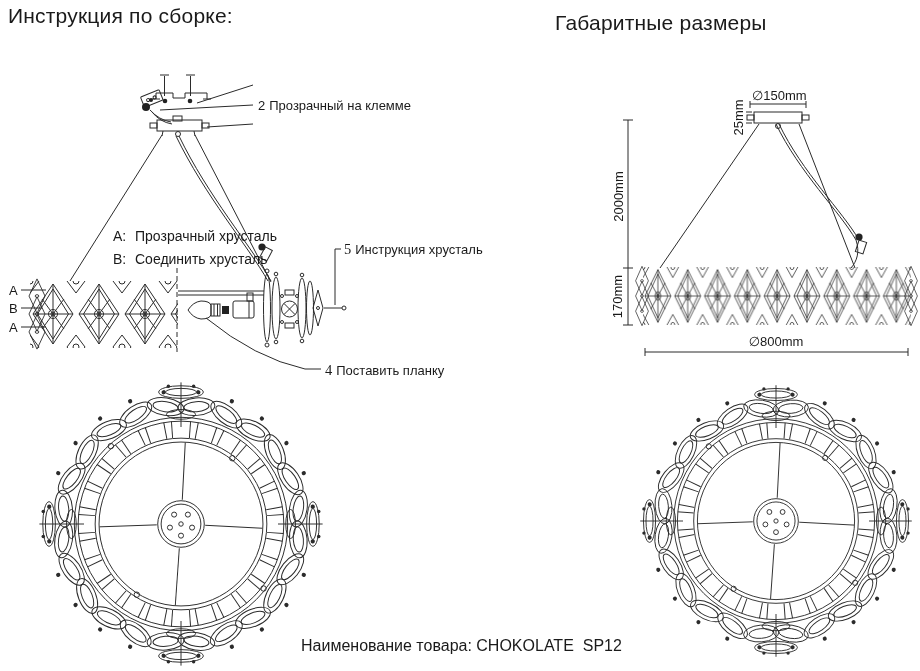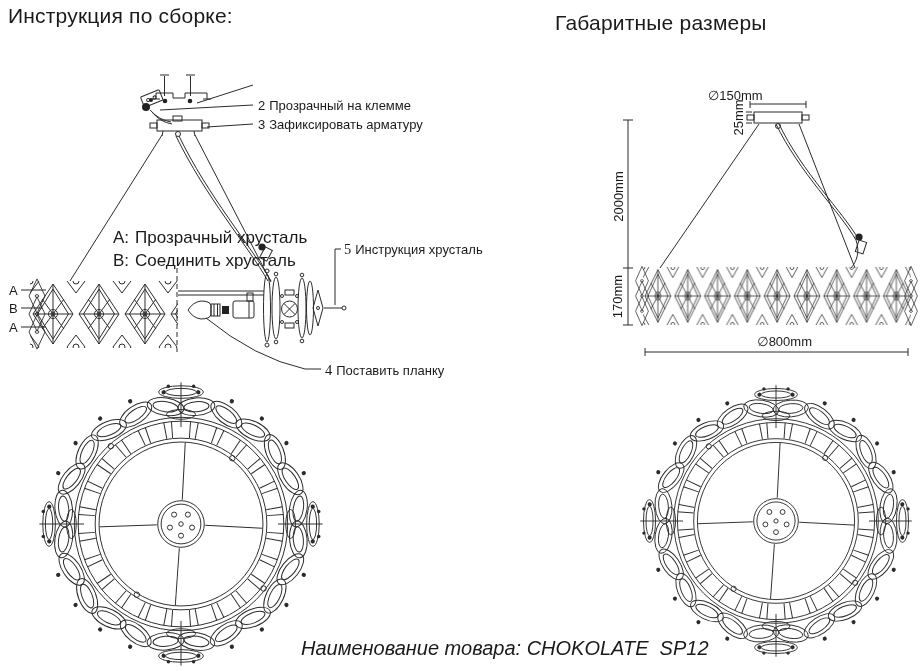--- a/index.html
+++ b/index.html
@@ -6,26 +6,26 @@
   .sheet{position:relative;width:920px;height:671px;background:#fff;overflow:hidden;
          font-family:"Liberation Sans",sans-serif;color:#1a1a1a;}
   .abs{position:absolute;}
   .art{left:0;top:0;}
   .ln{fill:none;stroke:#2b2b2b;stroke-width:1;}
   .fl{fill:#222;stroke:none;}
   .title{font-size:21px;letter-spacing:.2px;white-space:nowrap;}
   .step{font-size:13px;white-space:nowrap;}
   .step .num{margin-right:4px;}
   .serifnum .num{font-family:"Liberation Serif",serif;font-size:14.5px;}
-  .legend{font-size:17px;white-space:nowrap;}
+  .legend{font-size:14px;white-space:nowrap;}
   .legend .key{display:inline-block;min-width:22px;}
   .marker{font-size:13px;}
   .dim{font-size:13px;white-space:nowrap;}
   .rot{transform:rotate(-90deg);transform-origin:50% 50%;text-align:center;}
-  .product{font-size:20px;white-space:pre;font-style:italic;}
+  .product{font-size:16px;white-space:pre;}
 </style>
 </head>
 <body>
 
 <div class="sheet">
 
   <svg class="abs art" width="920" height="671" viewBox="0 0 920 671">
     <defs>
 
       <g id="cellg" fill="none" stroke="#2b2b2b" stroke-width="1">
@@ -728,41 +728,38 @@
         <circle cx="7.1" cy="-9.7" r="2.6" fill="none" stroke="#2b2b2b" stroke-width="1"></circle>
       </g>
   </svg>
 
   <div class="abs title" style="left:8px;top:4px">Инструкция по сборке:</div>
   <div class="abs title" style="left:555px;top:11px">Габаритные размеры</div>
 
   <div class="abs step" style="left:258px;top:98px">
     <span class="num">2</span><span>Прозрачный на клемме</span>
   </div>
-  <div class="abs step" style="left:258px;top:117px">
-    <span class="num">3</span><span>Зафиксировать арматуру</span>
-  </div>
   <div class="abs step serifnum" style="left:344px;top:241px">
     <span class="num">5</span><span>Инструкция хрусталь</span>
   </div>
   <div class="abs step serifnum" style="left:325px;top:362px">
     <span class="num">4</span><span>Поставить планку</span>
   </div>
 
   <div class="abs legend" style="left:113px;top:228px">
     <span class="key">A:</span><span>Прозрачный хрусталь</span>
   </div>
   <div class="abs legend" style="left:113px;top:251px">
     <span class="key">B:</span><span>Соединить хрусталь</span>
   </div>
 
   <div class="abs marker" style="left:9px;top:283px">A</div>
   <div class="abs marker" style="left:9px;top:301px">B</div>
   <div class="abs marker" style="left:9px;top:320px">A</div>
 
-  <div class="abs dim" style="left:708px;top:88px">∅150mm</div>
+  <div class="abs dim" style="left:752px;top:88px">∅150mm</div>
   <div class="abs dim rot" style="left:719px;top:110px;width:38px">25mm</div>
   <div class="abs dim rot" style="left:589px;top:189px;width:58px">2000mm</div>
   <div class="abs dim rot" style="left:593px;top:289px;width:48px">170mm</div>
-  <div class="abs dim" style="left:740px;top:334px;width:72px;text-align:right">∅800mm</div>
+  <div class="abs dim" style="left:740px;top:334px;width:72px;text-align:center">∅800mm</div>
 
   <div class="abs product" style="left:301px;top:637px">Наименование товара: CHOKOLATE  SP12</div>
 </div>
 
 </body></html>

